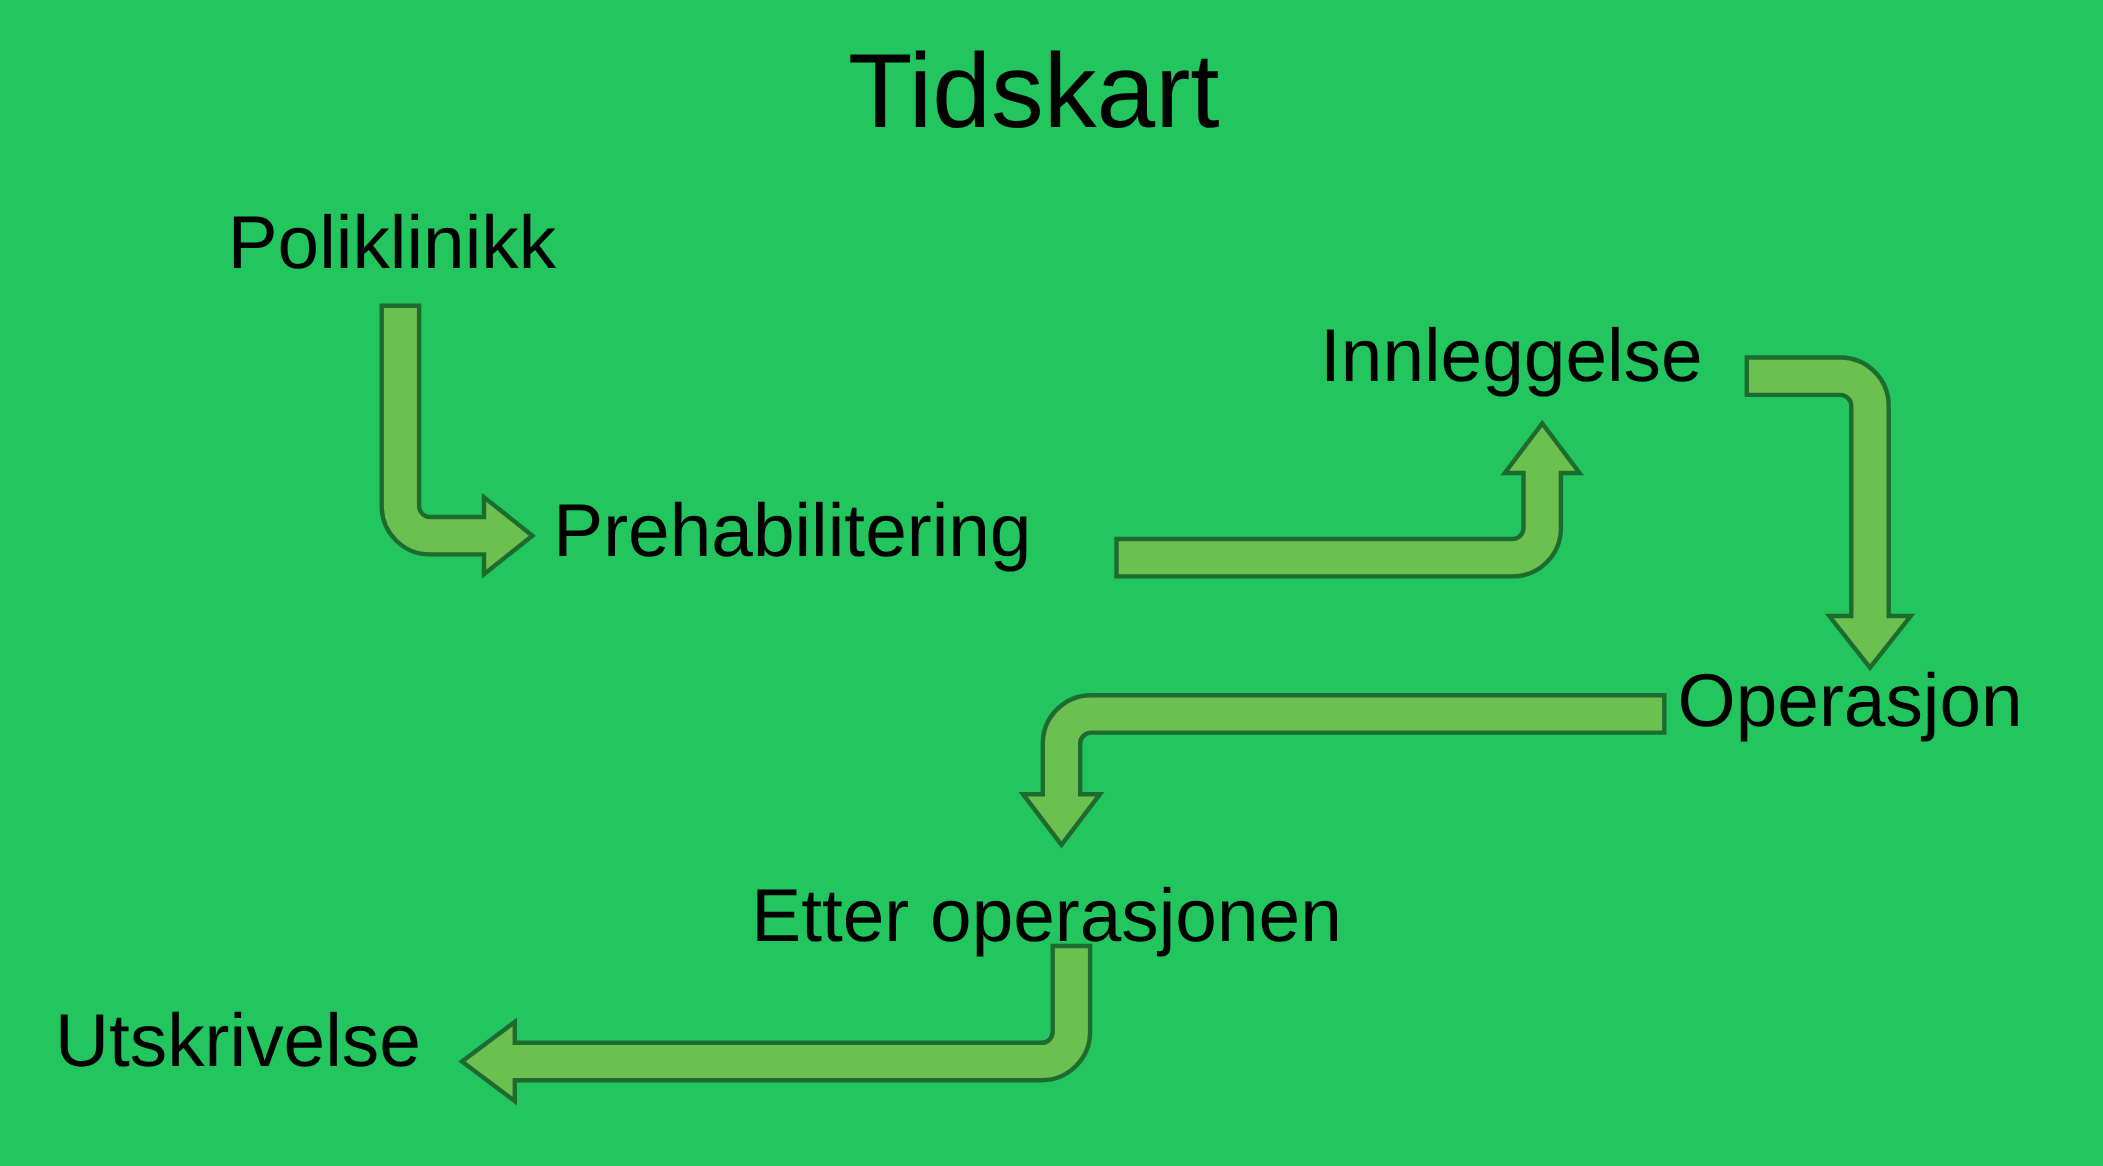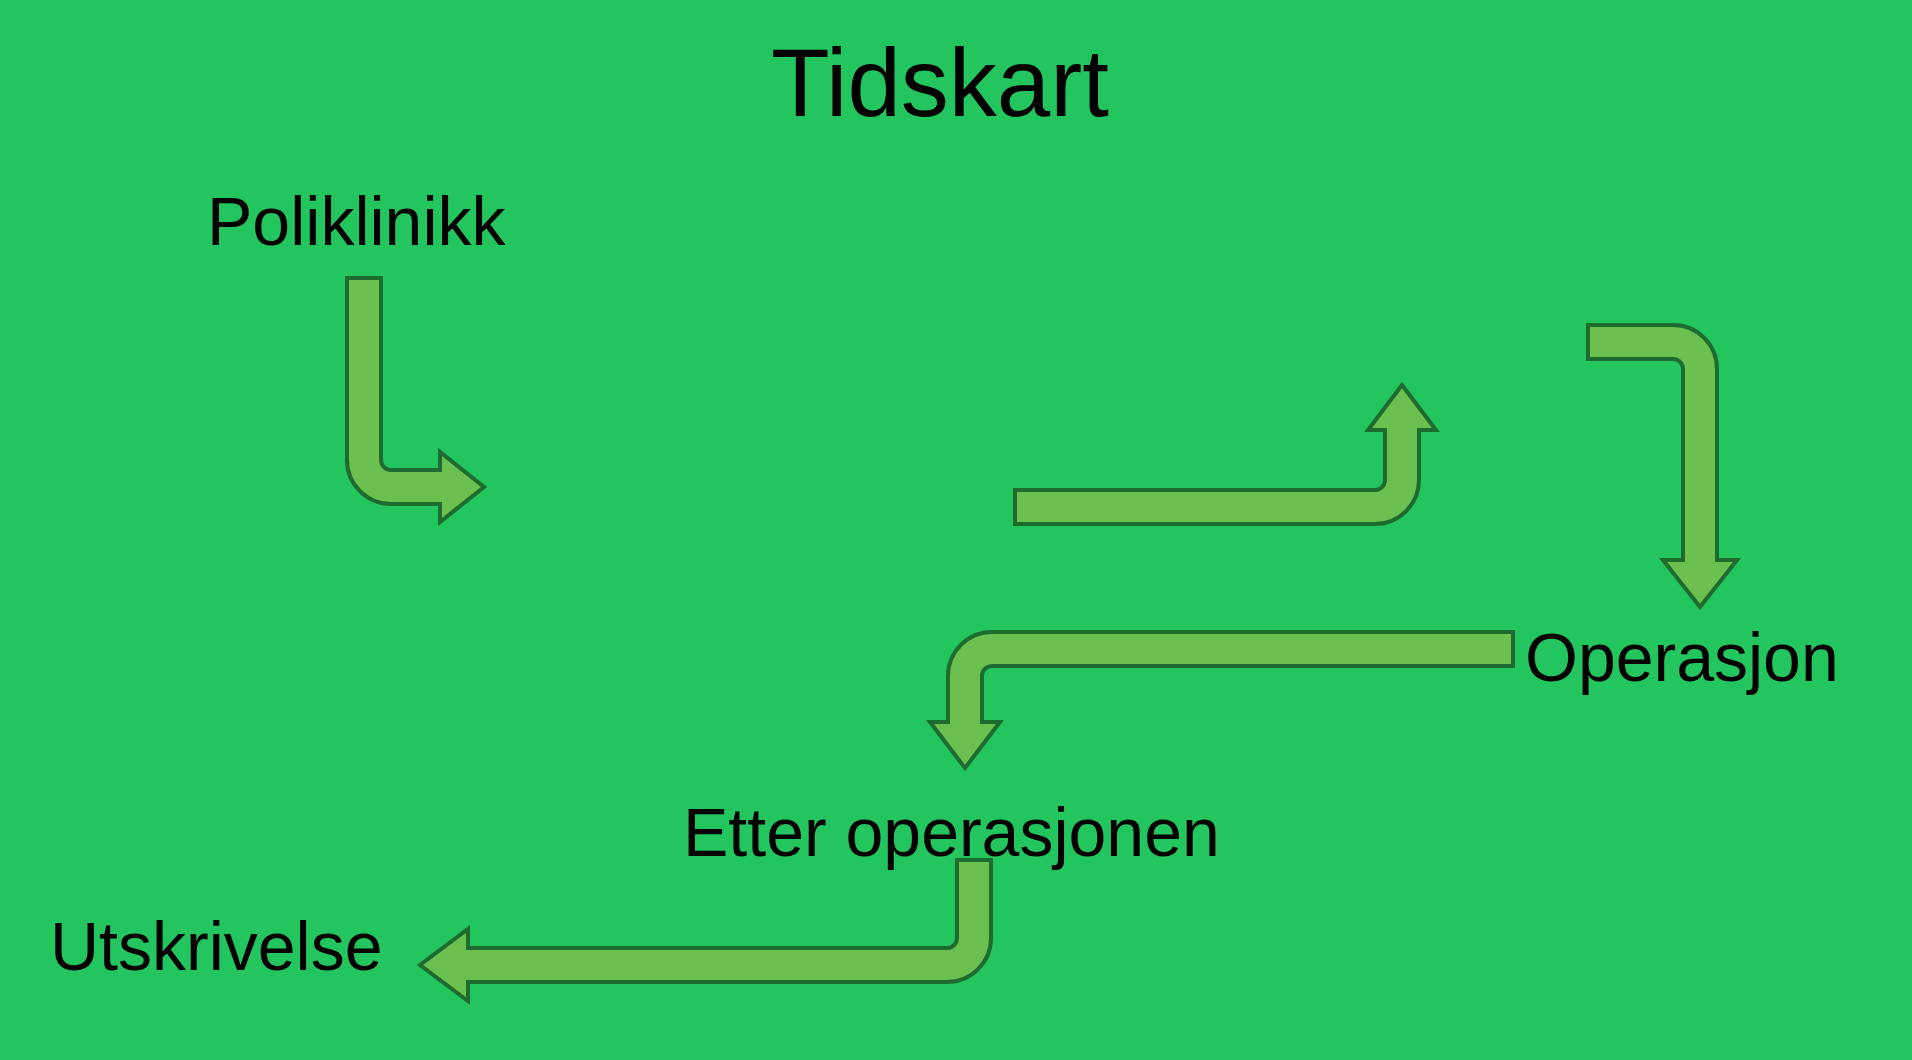--- a/index.html
+++ b/index.html
@@ -22,21 +22,21 @@
   }
   .label {
     position: absolute;
     font-size: 68px;
     line-height: 1;
     white-space: nowrap;
   }
   .lbl-poliklinikk        { left: 207px;  top: 187px; }
   .lbl-prehabilitering    { left: 503px;  top: 448px; }
   .lbl-innleggelse        { left: 1200px; top: 289px; }
-  .lbl-operasjon          { left: 1525px; top: 603px; margin-top: 20px; }
+  .lbl-operasjon          { left: 1525px; top: 603px; }
   .lbl-etter-operasjonen  { left: 683px;  top: 766px; margin-top: 32px; }
   .lbl-utskrivelse        { left: 50px;   top: 912px; }
   #arrow-layer {
     position: absolute;
     left: 0; top: 0;
     width: 1912px;
     height: 1060px;
   }
   #arrow-layer path { stroke-width: 4px; stroke-linejoin: miter; }
 </style>
@@ -49,17 +49,19 @@
 
   <svg id="arrow-layer" width="1912" height="1060" viewBox="0 0 1912 1060" xmlns="http://www.w3.org/2000/svg">
     <path d="M 347,278 H 381 V 460 A 10 10 0 0 0 391,470 H 440 V 452 L 484,487 L 440,522 V 504 H 391 A 44 44 0 0 1 347,460 Z" fill="#6CC04F" stroke="#1E6B30"></path>
     <path d="M 1015,490 H 1375 A 10 10 0 0 0 1385,480 V 430 H 1368 L 1402,385 L 1436,430 H 1419 V 480 A 44 44 0 0 1 1375,524 H 1015 Z" fill="#6CC04F" stroke="#1E6B30"></path>
     <path d="M 1588,325 H 1673 A 44 44 0 0 1 1717,369 V 560 H 1737 L 1700,607 L 1663,560 H 1683 V 369 A 10 10 0 0 0 1673,359 H 1588 Z" fill="#6CC04F" stroke="#1E6B30"></path>
     <path d="M 1513,632 H 992 A 44 44 0 0 0 948,676 V 722 H 930 L 965,768 L 1000,722 H 982 V 676 A 10 10 0 0 1 992,666 H 1513 Z" fill="#6CC04F" stroke="#1E6B30"></path>
     <path d="M 957,860 H 991 V 938 A 44 44 0 0 1 947,982 H 468 V 1001 L 420,965 L 468,929 V 948 H 947 A 10 10 0 0 0 957,938 Z" fill="#6CC04F" stroke="#1E6B30"></path>
   </svg>
 
   <div class="label lbl-poliklinikk">Poliklinikk</div>
+  <div class="label lbl-prehabilitering">Prehabilitering</div>
+  <div class="label lbl-innleggelse">Innleggelse</div>
   <div class="label lbl-operasjon">Operasjon</div>
   <div class="label lbl-etter-operasjonen">Etter operasjonen</div>
   <div class="label lbl-utskrivelse">Utskrivelse</div>
 
 </div>
 
 </body></html>

